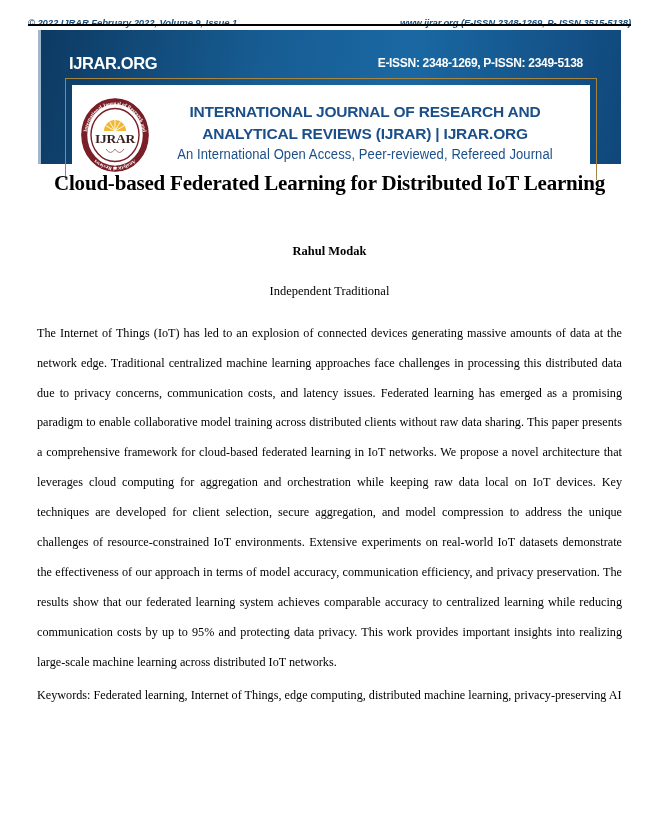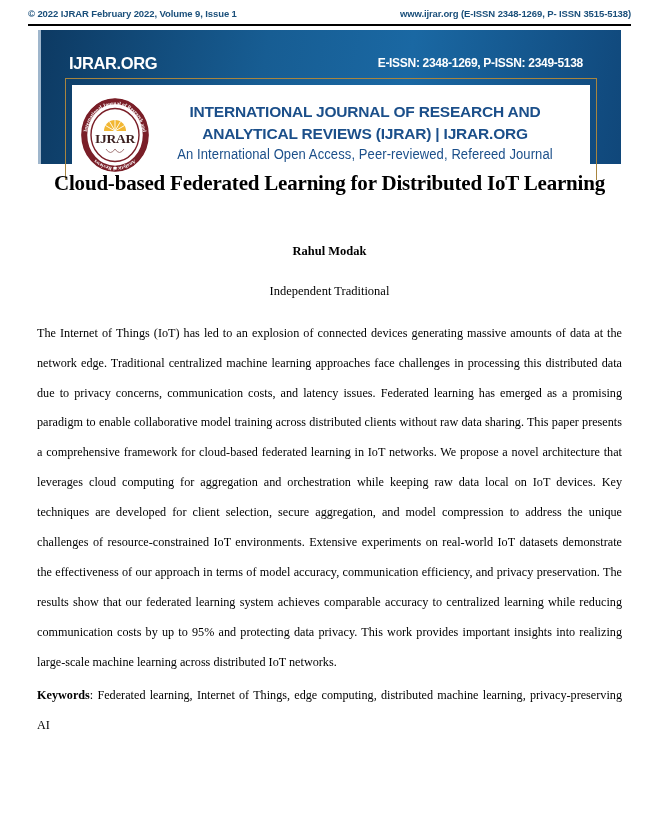--- a/index.html
+++ b/index.html
@@ -16,21 +16,22 @@
   }
 
   
   .running-head {
     position: absolute;
     top: 8px;
     left: 28px;
     width: 603px;
     height: 20px;
     display: flex;
-    align-items: flex-start;
+    align-items: flex-end;
+    font-style: italic;
   }
   .rh-left {
     font-family: "Liberation Sans", "DejaVu Sans", sans-serif;
     font-size: 9.5px;
     font-weight: bold;
     color: #1a4f7a;
     letter-spacing: -0.1px;
     white-space: nowrap;
   }
   .rh-right {
@@ -184,21 +185,21 @@
     margin-top: 20px;
   }
   .keywords {
     font-family: "Liberation Serif", "DejaVu Serif", serif;
     font-size: 12.2px;
     text-align: justify;
     text-justify: inter-word;
     line-height: 2.45;
     margin-top: 4px;
   }
-  .keywords b { font-weight: bold; }
+  .keywords b { font-weight: normal; }
 </style>
 </head>
 <body>
 
 <div class="running-head">
   <div class="rh-left">© 2022 IJRAR February 2022, Volume 9, Issue 1</div>
   <div class="rh-right">www.ijrar.org (E-ISSN 2348-1269, P- ISSN 3515-5138)</div>
 </div>
 <div class="head-rule"></div>
 

